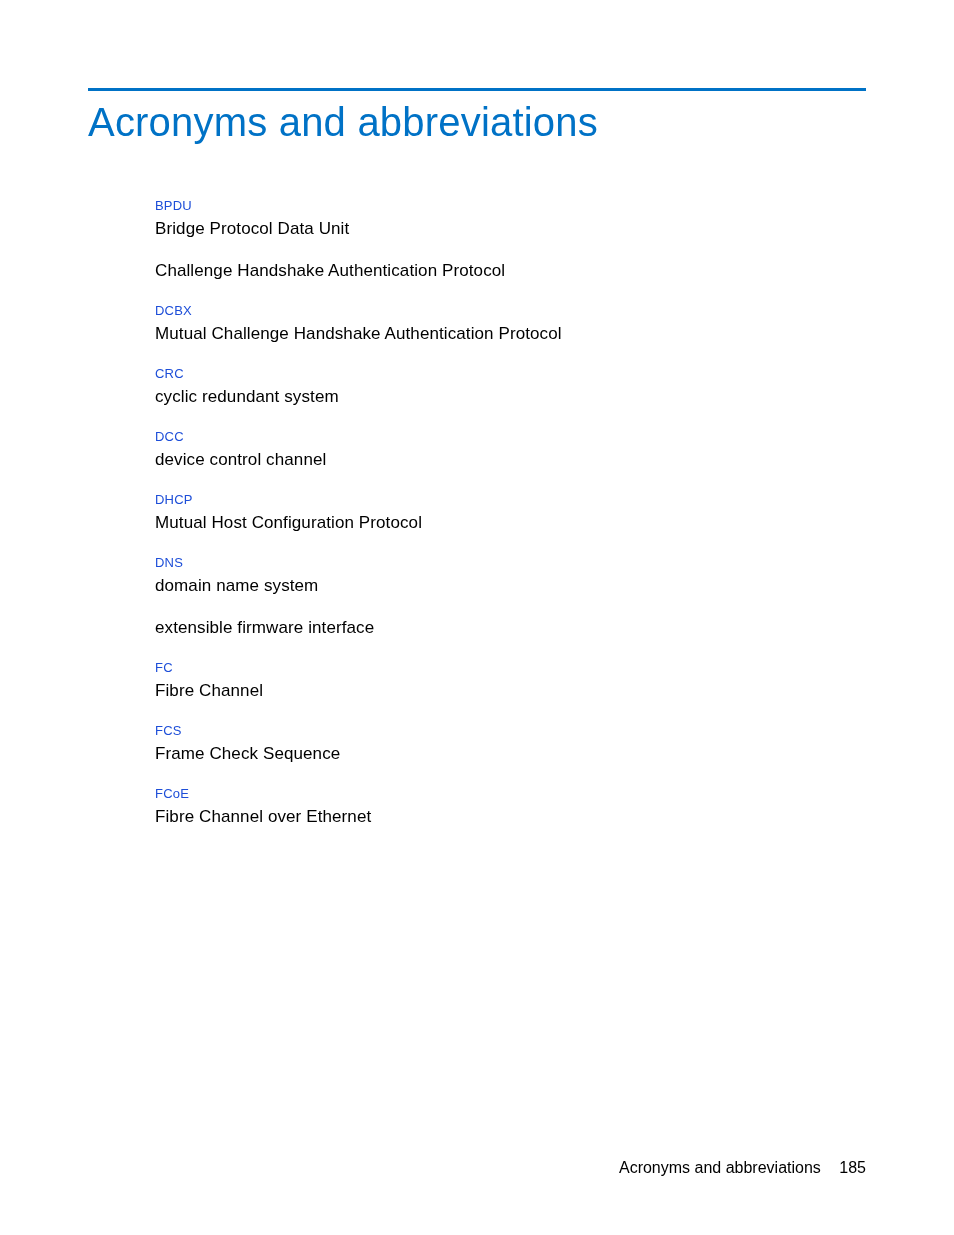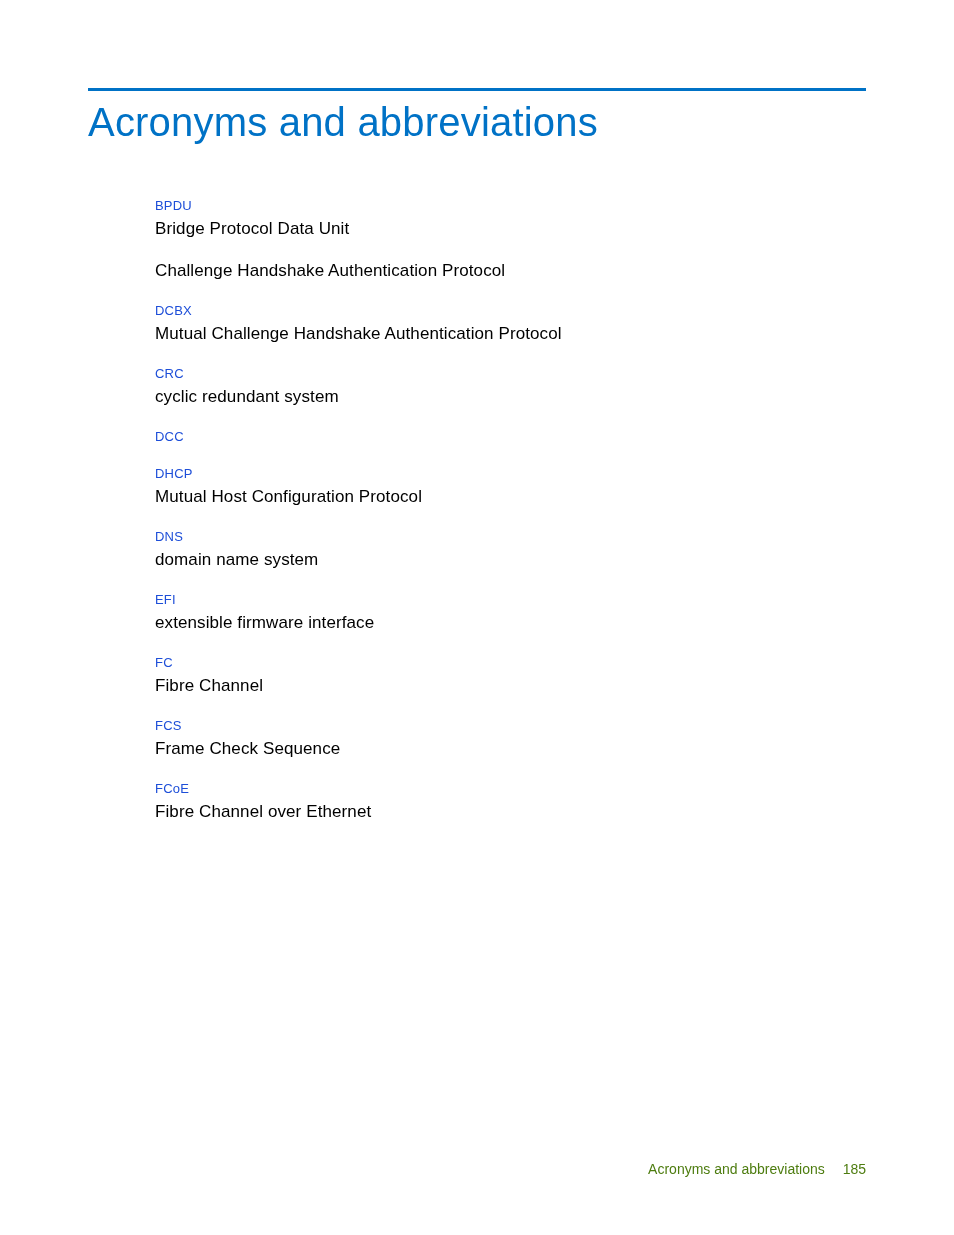--- a/index.html
+++ b/index.html
@@ -55,22 +55,22 @@
   .definition {
     color: #000000;
     font-size: 17px;
     font-weight: 400;
     letter-spacing: 0.1px;
   }
   .footer {
     position: absolute;
     right: 88px;
     bottom: 58px;
-    font-size: 14px;
-    color: #4d7c0f;
+    font-size: 16px;
+    color: #000000;
   }
   .footer .sect {
     margin-right: 14px;
   }
 </style>
 </head>
 <body>
 
 <div class="page">
   <div class="rule"></div>
@@ -89,31 +89,31 @@
       <div class="entry">
         <div class="acronym">DCBX</div>
         <div class="definition">Mutual Challenge Handshake Authentication Protocol</div>
       </div>
       <div class="entry">
         <div class="acronym">CRC</div>
         <div class="definition">cyclic redundant system</div>
       </div>
       <div class="entry">
         <div class="acronym">DCC</div>
+        <div class="definition">device control channel</div>
       </div>
       <div class="entry">
         <div class="acronym">DHCP</div>
         <div class="definition">Mutual Host Configuration Protocol</div>
       </div>
       <div class="entry">
         <div class="acronym">DNS</div>
         <div class="definition">domain name system</div>
       </div>
       <div class="entry">
-        <div class="acronym">EFI</div>
         <div class="definition">extensible firmware interface</div>
       </div>
       <div class="entry">
         <div class="acronym">FC</div>
         <div class="definition">Fibre Channel</div>
       </div>
       <div class="entry">
         <div class="acronym">FCS</div>
         <div class="definition">Frame Check Sequence</div>
       </div>

